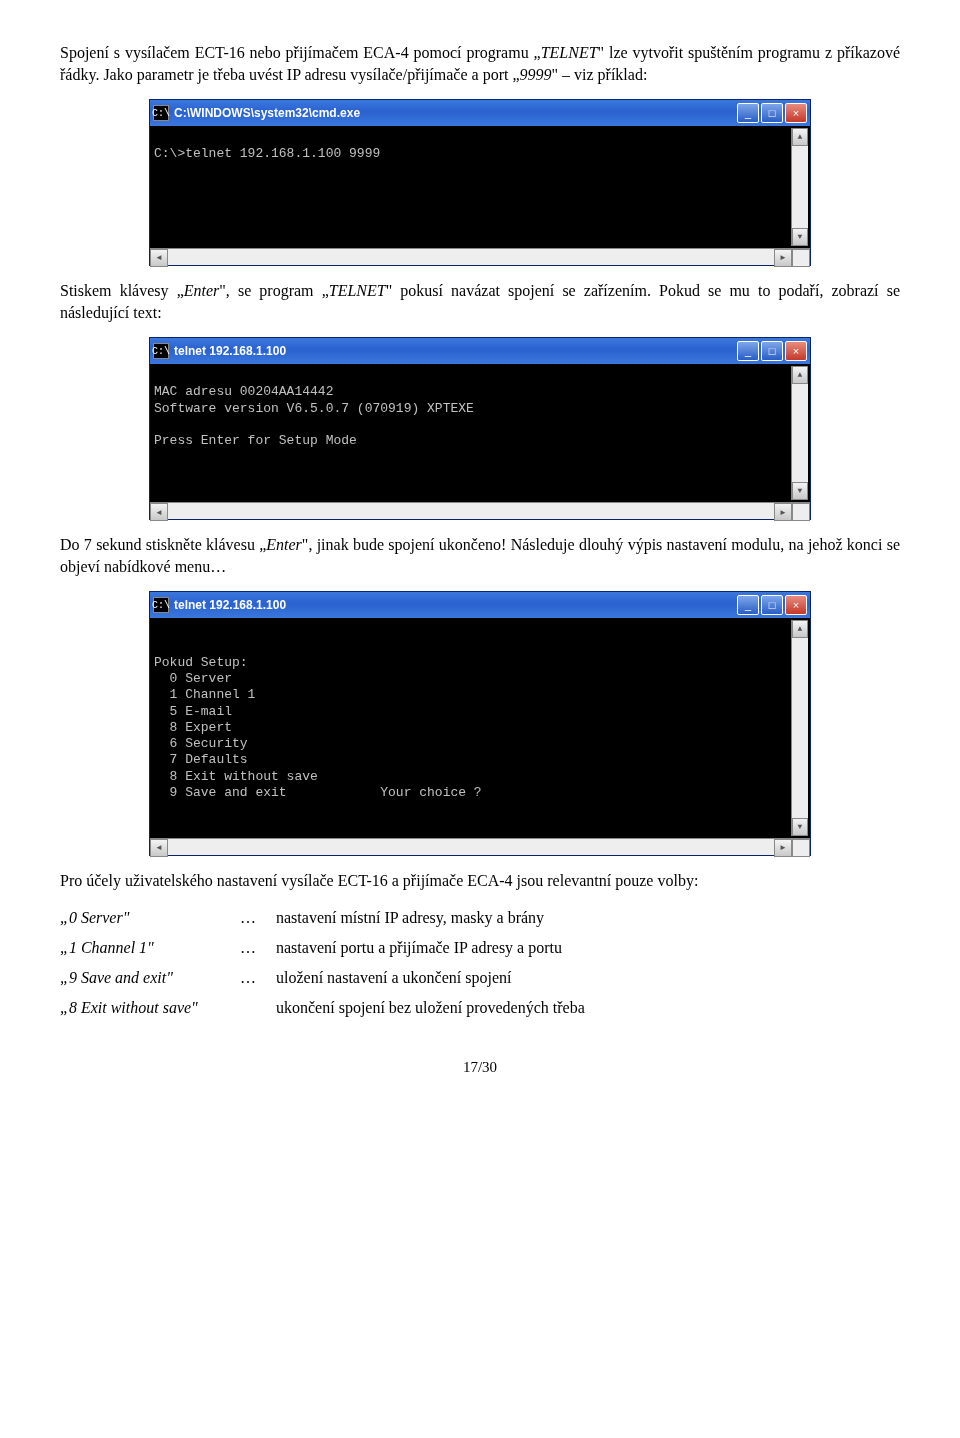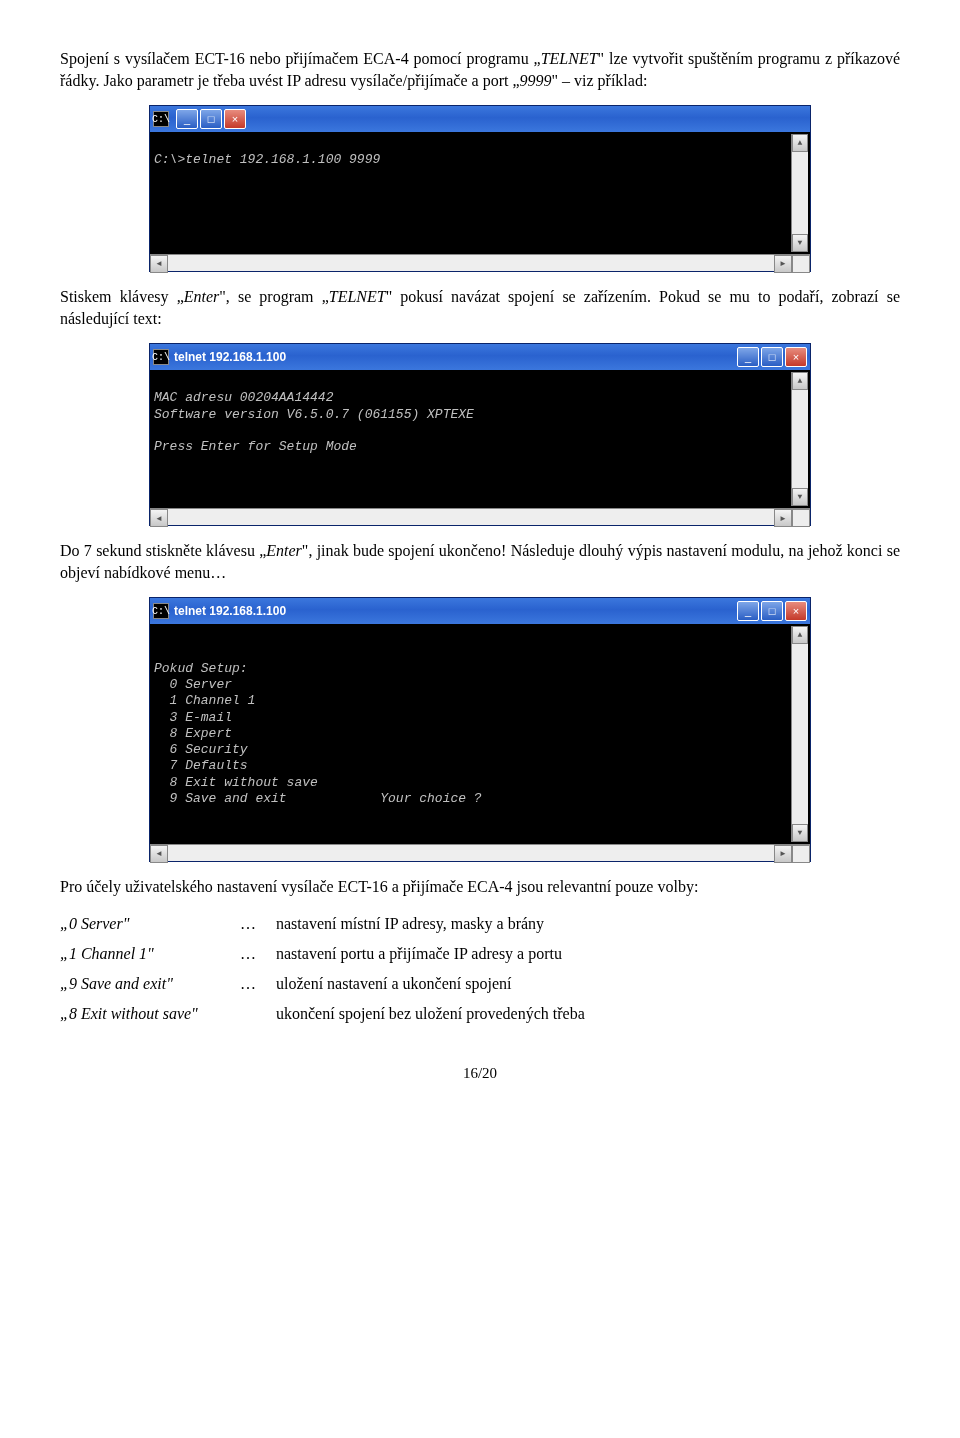--- a/index.html
+++ b/index.html
@@ -4,21 +4,21 @@
 <style>
   body {
     margin: 0;
     padding: 40px 60px;
     font-family: "Times New Roman", Times, serif;
     font-size: 16px;
     color: #000;
     background: #fff;
     width: 840px;
   }
-  p { margin: 8px 0 8px 0; text-align: justify; line-height: 1.35; }
+  p { margin: 2px 0 8px 0; text-align: justify; line-height: 1.35; }
   .italic { font-style: italic; }
 
   .win-window {
     width: 660px;
     margin: 14px auto;
     background: #000;
     border: 1px solid #0a246a;
   }
   .titlebar {
     background: linear-gradient(to bottom, #3b77dd 0%, #2a62cf 45%, #3b77dd 100%);
@@ -66,21 +66,20 @@
     padding: 2px 2px;
     white-space: pre;
     line-height: 1.25;
     position: relative;
     display: flex;
   }
   .term-content {
     flex: 1;
     padding: 2px;
     overflow: hidden;
-    font-style: italic;
   }
   .scrollbar-v {
     width: 16px;
     background: #efefef;
     border-left: 1px solid #888;
     display: flex;
     flex-direction: column;
   }
   .sb-btn {
     height: 16px;
@@ -114,20 +113,21 @@
 </head>
 <body>
 
 <p>
   <span>Spojení s vysílačem ECT-16 nebo přijímačem ECA-4 pomocí programu „</span><span class="italic">TELNET</span><span>" lze vytvořit spuštěním programu z příkazové řádky. Jako parametr je třeba uvést IP adresu vysílače/přijímače a port „</span><span class="italic">9999</span><span>" – viz příklad:</span>
 </p>
 
 <div class="win-window">
   <div class="titlebar">
     <span class="sys-icon">C:\</span>
+    <span class="title-text">C:\WINDOWS\system32\cmd.exe</span>
     <span class="win-btn">_</span>
     <span class="win-btn">□</span>
     <span class="win-btn close-btn">×</span>
   </div>
   <div class="term-body">
     <div class="term-content">
 <span>C:\&gt;telnet 192.168.1.100 9999</span>
 <span></span>
 <span></span>
 <span></span>
@@ -155,21 +155,21 @@
   <div class="titlebar">
     <span class="sys-icon">C:\</span>
     <span class="title-text">telnet 192.168.1.100</span>
     <span class="win-btn">_</span>
     <span class="win-btn">□</span>
     <span class="win-btn close-btn">×</span>
   </div>
   <div class="term-body">
     <div class="term-content">
 <span>MAC adresu 00204AA14442</span>
-<span>Software version V6.5.0.7 (061155) XPTEXE</span>
+<span>Software version V6.5.0.7 (070919) XPTEXE</span>
 <span></span>
 <span>Press Enter for Setup Mode</span>
 <span></span>
 <span></span>
     </div>
     <div class="scrollbar-v">
       <div class="sb-btn">▲</div>
       <div class="sb-track"></div>
       <div class="sb-btn">▼</div>
     </div>
@@ -193,21 +193,21 @@
     <span class="win-btn">_</span>
     <span class="win-btn">□</span>
     <span class="win-btn close-btn">×</span>
   </div>
   <div class="term-body">
     <div class="term-content">
 <span></span>
 <span>Pokud Setup:</span>
 <span>  0 Server</span>
 <span>  1 Channel 1</span>
-<span>  3 E-mail</span>
+<span>  5 E-mail</span>
 <span>  8 Expert</span>
 <span>  6 Security</span>
 <span>  7 Defaults</span>
 <span>  8 Exit without save</span>
 <span>  9 Save and exit            Your choice ?</span>
 <span></span>
     </div>
     <div class="scrollbar-v">
       <div class="sb-btn">▲</div>
       <div class="sb-track"></div>
@@ -244,13 +244,13 @@
     <td>uložení nastavení a ukončení spojení</td>
   </tr>
   <tr>
     <td class="col1">„8  Exit without save"</td>
     <td class="col2"></td>
     <td>ukončení spojení bez uložení provedených třeba</td>
   </tr>
 </tbody>
   </table>
 
-<div class="footer">16/20</div>
+<div class="footer">17/30</div>
 
 </body></html>

